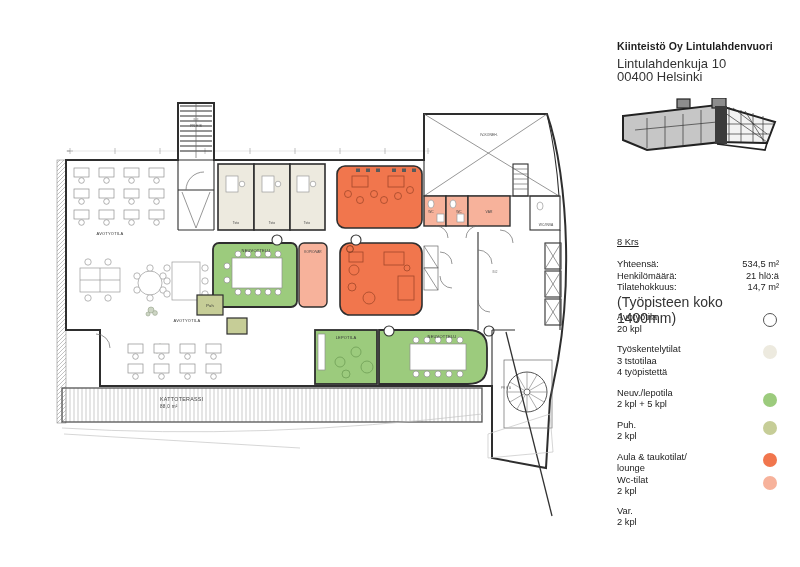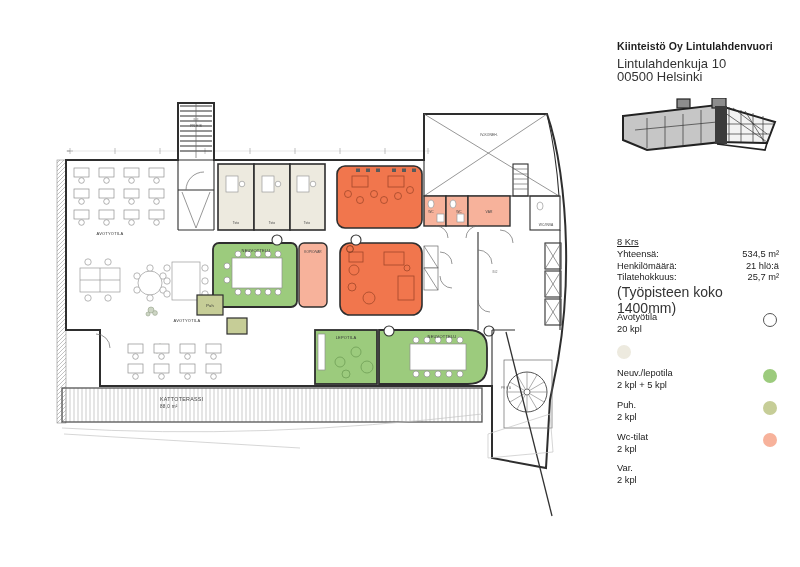--- a/index.html
+++ b/index.html
@@ -26,21 +26,21 @@
   .lbl3{font-size:3.3px;letter-spacing:.1px;text-anchor:middle;fill:#444;}
   .lblnum{font-size:3px;text-anchor:middle;fill:#777;}
   .flbl{font-size:5.3px;fill:#444;text-anchor:middle;letter-spacing:.2px;}
   .tlbl{font-size:5.3px;fill:#444;letter-spacing:.3px;}
   
   .panel{position:absolute;left:617px;top:0;width:162px;height:567px;}
   .company{position:absolute;top:40px;left:0;font-size:10.5px;font-weight:bold;color:#1c1c1c;letter-spacing:.1px;}
   .addr{position:absolute;left:0;font-size:13px;color:#333;}
   .addr1{top:56px;} .addr2{top:69px;}
   .stats{position:absolute;top:237px;left:0;width:162px;font-size:9.3px;color:#222;}
-  .stats .floor{margin-bottom:2px;text-decoration:underline;}
+  .stats .floor{margin-bottom:12px;text-decoration:underline;}
   .srow{display:flex;margin-bottom:1.5px;gap:23px;}
   .sl{width:82px;}
   .sv{flex:1;text-align:right;}
   .snote{font-size:14px;color:#333;margin-top:2px;}
   .legend{position:absolute;top:312px;left:0;width:160px;}
   .li{display:flex;justify-content:space-between;margin-bottom:9px;}
   .li-text{font-size:9.3px;color:#222;line-height:11.5px;}
   .swatch{width:14px;height:14px;border-radius:50%;flex:0 0 14px;margin-top:1px;}
   .swatch.outline{border:1px solid #555;box-sizing:border-box;}
   .swatch.hidden{visibility:hidden;}
@@ -360,21 +360,21 @@
       <text x="295" y="553" class="flbl">Mittakaava 1:150</text>
       <text x="399" y="553" class="flbl">(Kalusteet viitteellisiä)</text>
       <text x="491" y="553" class="flbl">Poistumistiet</text>
       <path d="M534,549 H521 V545.5 L511,551 L521,556.5 V553 H534 Z" fill="#f7f7f7" stroke="#888" stroke-width="0.8"></path>
     </g>
   </svg>
 
   <div class="panel">
     <div class="company">Kiinteistö Oy Lintulahdenvuori</div>
     <div class="addr addr1">Lintulahdenkuja 10</div>
-    <div class="addr addr2">00500 Helsinki</div>
+    <div class="addr addr2">00400 Helsinki</div>
 
     <svg width="162" height="60" viewBox="0 0 162 60" style="position:absolute;top:98px;left:0;">
       <path d="M6,18 L100,7 L104,44 L30,52 L6,42 Z" fill="#c6c6c6" stroke="#222" stroke-width="2"></path>
       <path d="M100,7 L158,24 L150,45 L104,44 Z" fill="#f2f2f2" stroke="#222" stroke-width="2"></path>
       <g stroke="#333" stroke-width="0.7" fill="none">
         <path d="M104,12 L150,44 M116,10 L150,36 M128,13 L148,45 M104,26 L156,26 M104,36 L152,36 M112,9 L112,44 M124,12 L124,44 M136,15 L136,45 M146,18 L146,45"></path>
         <path d="M30,20 L30,50 M48,18 L48,50 M66,16 L66,48 M84,12 L84,46 M18,32 L100,24"></path>
       </g>
       <rect x="60" y="1" width="13" height="9" fill="#8d8d8d" stroke="#222" stroke-width="1.2"></rect>
       <rect x="95" y="0" width="14" height="10" fill="#8d8d8d" stroke="#222" stroke-width="1.2"></rect>
@@ -387,49 +387,61 @@
       <div class="srow">
         <span class="sl">Yhteensä:</span>
         <span class="sv">534,5 m²</span>
       </div>
       <div class="srow">
         <span class="sl">Henkilömäärä:</span>
         <span class="sv">21 hlö:ä</span>
       </div>
       <div class="srow">
         <span class="sl">Tilatehokkuus:</span>
-        <span class="sv">25,7 m²</span>
+        <span class="sv">14,7 m²</span>
       </div>
       <div class="snote">(Työpisteen koko 1400mm)</div>
     </div>
 
     <div class="legend">
       <div class="li">
         <div class="li-text">
           <div>Avotyötila</div>
           <div>20 kpl</div>
         </div>
         <div class="swatch outline" style="background: rgb(255, 255, 255);"></div>
       </div>
       <div class="li">
+        <div class="li-text">
+          <div>Työskentelytilat</div>
+          <div>3 tstotilaa</div>
+          <div>4 työpistettä</div>
+        </div>
         <div class="swatch" style="background: rgb(237, 234, 223);"></div>
       </div>
-      <div class="li" style="margin-top:5px;">
+      <div class="li" style="margin-top:5px;align-items:center;">
         <div class="li-text">
           <div>Neuv./lepotila</div>
           <div>2 kpl + 5 kpl</div>
         </div>
         <div class="swatch" style="background: rgb(156, 203, 125);"></div>
       </div>
       <div class="li">
         <div class="li-text">
           <div>Puh.</div>
           <div>2 kpl</div>
         </div>
         <div class="swatch" style="background: rgb(198, 205, 151);"></div>
+      </div>
+      <div class="li" style="margin-bottom:0;">
+        <div class="li-text">
+          <div>Aula &amp; taukotilat/</div>
+          <div>lounge</div>
+        </div>
+        <div class="swatch" style="background: rgb(241, 118, 77);"></div>
       </div>
       <div class="li" style="margin-bottom:8px;">
         <div class="li-text">
           <div>Wc-tilat</div>
           <div>2 kpl</div>
         </div>
         <div class="swatch" style="background: rgb(247, 178, 155);"></div>
       </div>
       <div class="li">
         <div class="li-text">

